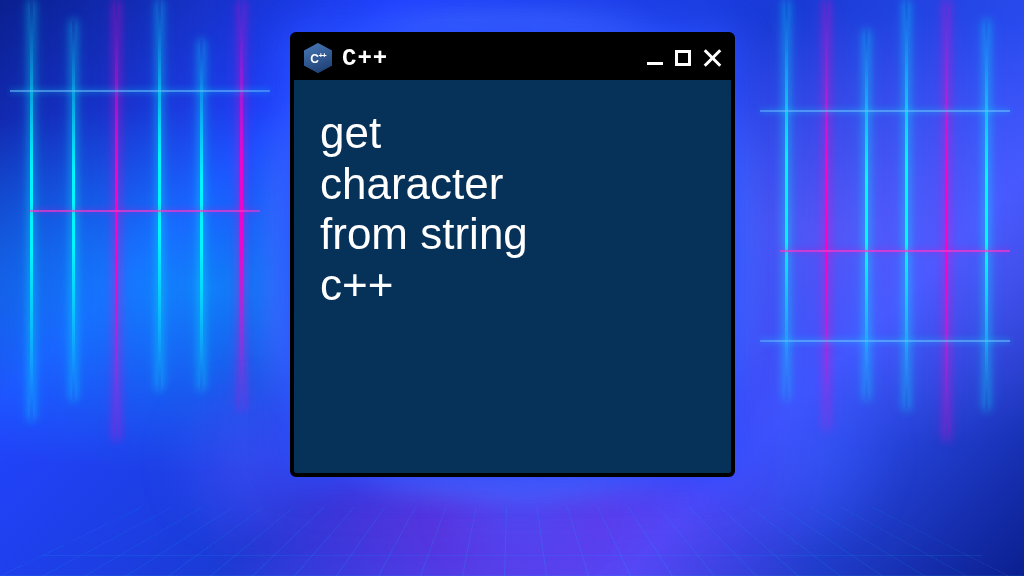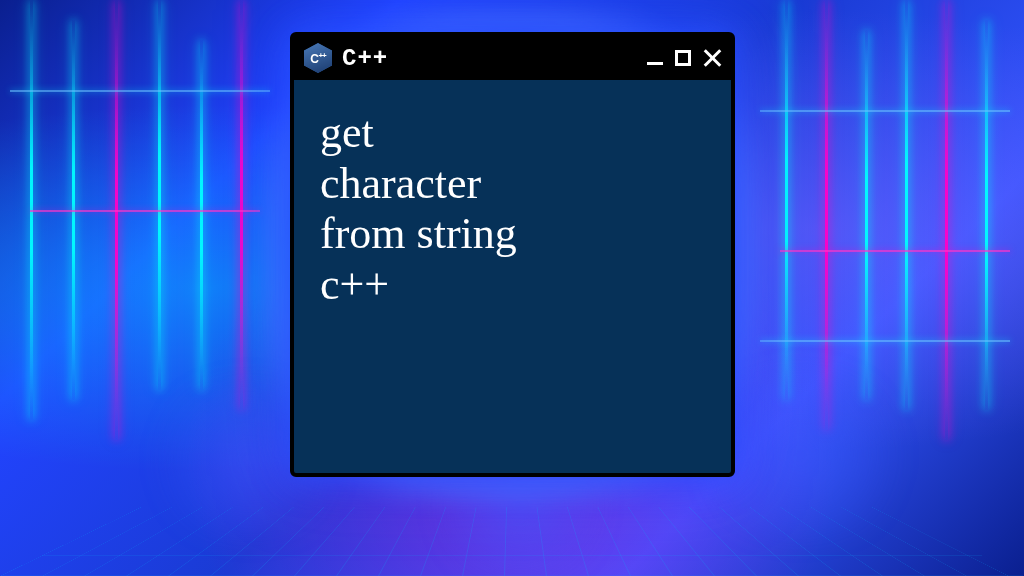--- a/index.html
+++ b/index.html
@@ -178,21 +178,21 @@
       background: #fff;
     }
     .ctrl-close::before { transform: rotate(45deg); }
     .ctrl-close::after { transform: rotate(-45deg); }
     .content {
       flex: 1;
       padding: 28px 26px;
       color: #fff;
       font-size: 44px;
       line-height: 1.15;
-      font-family: Liberation Serif, serif;
+      font-family: Liberation Sans, sans-serif;
       white-space: pre-line;
       letter-spacing: 0px;
     }
   </style>
 </head>
 <body>
 
 <div class="bg"></div>
 
 <div class="circuit-layer">

